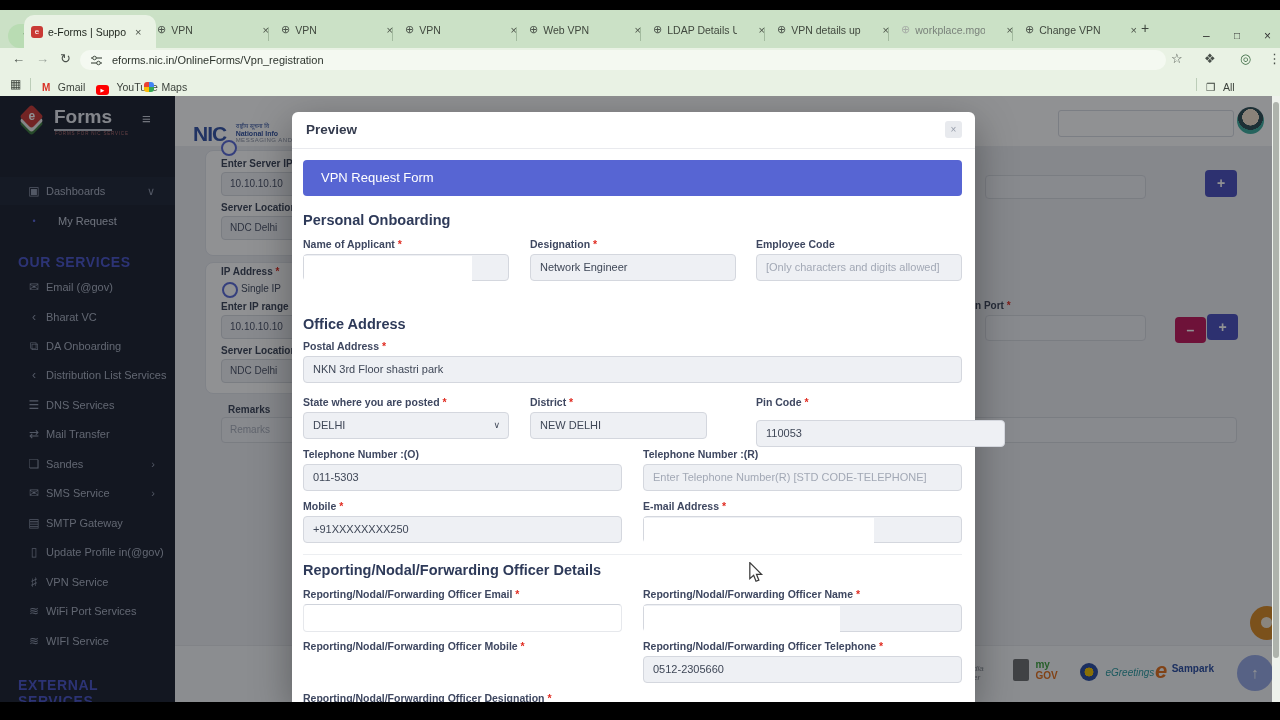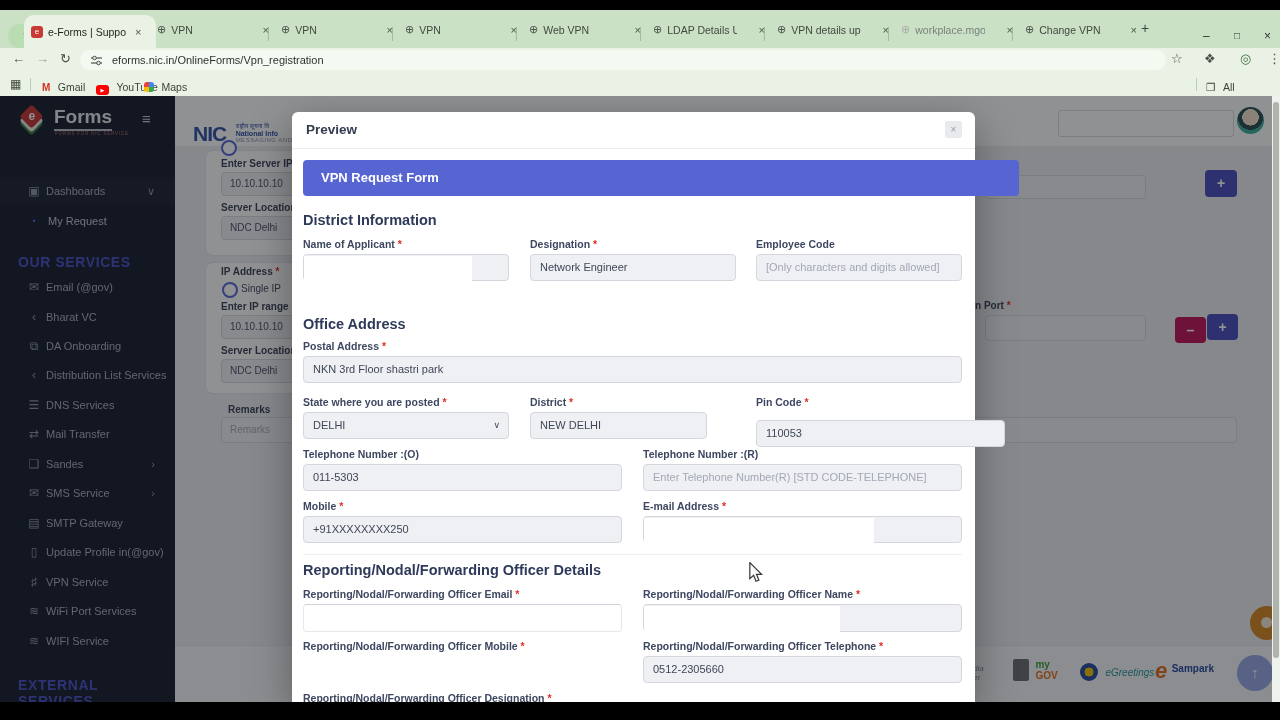--- a/index.html
+++ b/index.html
@@ -51,22 +51,22 @@
   
   .appfooter{left:175px;top:549px;width:1105px;height:57px;background:#f6f7f9;border-top:1px solid #e4e6ea;}
   
   .overlay{left:0;top:0;width:1280px;height:606px;background:rgba(9,11,16,.45);z-index:20;}
   .modal{left:292px;top:16px;width:683px;height:590px;background:#fff;border-radius:6px 6px 0 0;
          box-shadow:0 12px 40px rgba(0,0,0,.35);z-index:30;}
   .m-title{left:14px;top:10px;font-size:13.5px;font-weight:700;color:#343b4e;}
   .m-close{right:13px;top:9px;width:17px;height:17px;background:#e8eaee;border-radius:3px;
            color:#979daa;font-size:10px;text-align:center;line-height:17px;}
   .m-div{left:0;top:36px;width:683px;height:1px;background:#e9eaee;}
-  .banner{left:11px;top:48px;width:716px;height:36px;background:#5765d3;border-radius:4px;
-          color:#fff;font-size:13px;font-weight:700;line-height:36px;padding-left:18px;box-sizing:border-box;}
+  .banner{left:11px;top:48px;width:659px;height:36px;background:#5765d3;border-radius:4px;
+          color:#fff;font-size:13px;font-weight:400;line-height:36px;padding-left:18px;box-sizing:border-box;}
   .sec{font-size:14.5px;font-weight:700;color:#2e3a59;}
   .f-lbl{font-size:10.5px;font-weight:700;color:#3e4760;white-space:nowrap;}
   .inp{height:27px;background:#eef0f4;border:1px solid #d4d7de;border-radius:4px;box-sizing:border-box;
        font-size:11px;color:#3f4757;line-height:25px;padding:0 9px;overflow:hidden;white-space:nowrap;}
   .inp-white{background:#fff;border:1px solid #e6e8ec;border-top:1px solid #cfd3db;}
   .ph{color:#a2a8b5;}
   .redact{background:#fff;z-index:2;}
   .selchev{position:absolute;right:8px;top:0;font-size:9px;color:#3f4757;line-height:25px;}
   .scrollbar{left:1272px;top:0;width:8px;height:606px;background:#eef2ec;z-index:25;}
   .sthumb{left:1273px;top:6px;width:6px;height:556px;background:#aeb3ac;border-radius:3px;z-index:26;}
@@ -256,21 +256,21 @@
       <span class="ab" style="left:55px;top:35px;font-size:4.5px;letter-spacing:.8px;color:#b06a6d;">FORMS FOR NIC SERVICE</span>
       <span class="ab" style="left:142px;top:14px;font-size:15px;color:#c6cbd6;">≡</span>
 
       <div class="sb-row" style="top:81px;background:#202737;">
         <span class="sb-ic">▣</span>
         <span class="sb-lbl">Dashboards</span>
         <span class="sb-chev">∨</span>
       </div>
       <div class="sb-row" style="top:111px;color:#c3c9d8;">
         <span class="sb-ic" style="font-size:9px;color:#5a64d8;">•</span>
-        <span class="sb-lbl" style="margin-left:4px;">My Request</span>
+        <span class="sb-lbl" style="margin-left:14px;">My Request</span>
       </div>
       <div class="sb-head" style="top:158px;">OUR SERVICES</div>
 
       <div class="sb-row" style="top:177px;">
           <span class="sb-ic">✉</span>
           <span class="sb-lbl">Email (@gov)</span>
         </div>
       <div class="sb-row" style="top:207px;">
           <span class="sb-ic">‹</span>
           <span class="sb-lbl">Bharat VC</span>
@@ -328,21 +328,21 @@
 
     <div class="ab scrollbar"></div>
     <div class="ab sthumb"></div>
 
     <div class="ab modal">
       <div class="ab m-title">Preview</div>
       <div class="ab m-close">×</div>
       <div class="ab m-div"></div>
       <div class="ab banner">VPN Request Form</div>
 
-      <div class="ab sec" style="left:11px;top:100px;">District Information</div>
+      <div class="ab sec" style="left:11px;top:100px;">Personal Onboarding</div>
 
       <div class="ab f-lbl" style="left:11px;top:126px;"><span>Name of Applicant</span><span class="req"> *</span></div>
       <div class="ab inp" style="left:11px;top:142px;width:206px;"></div>
       <div class="ab redact" style="left:12px;top:144px;width:168px;height:26px;"></div>
       <div class="ab f-lbl" style="left:238px;top:126px;"><span>Designation</span><span class="req"> *</span></div>
       <div class="ab inp" style="left:238px;top:142px;width:206px;">Network Engineer</div>
       <div class="ab f-lbl" style="left:464px;top:126px;"><span>Employee Code</span></div>
       <div class="ab inp ph" style="left:464px;top:142px;width:206px;">[Only characters and digits allowed]</div>
 
       <div class="ab sec" style="left:11px;top:204px;">Office Address</div>

